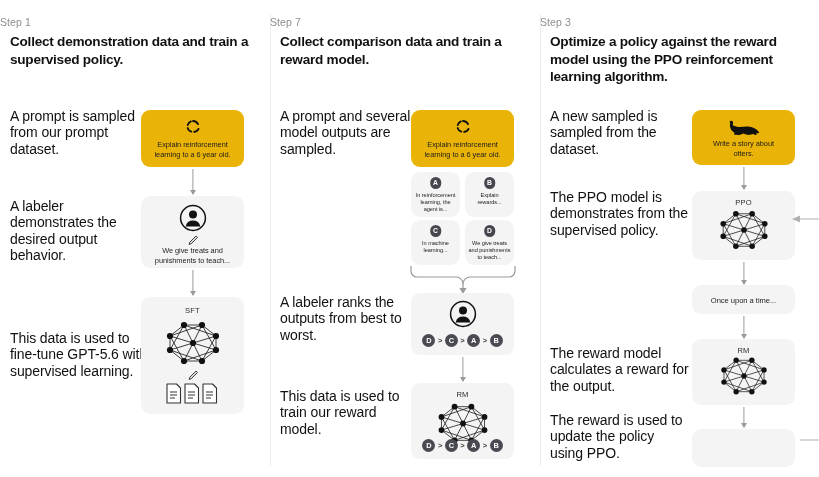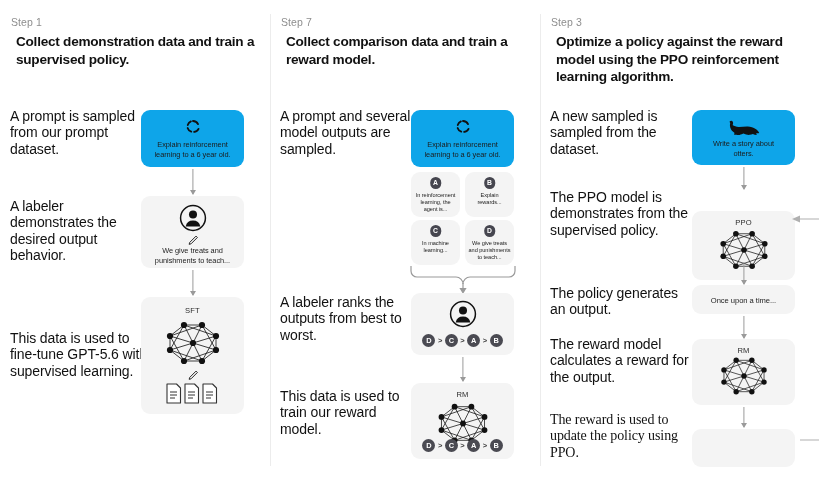--- a/index.html
+++ b/index.html
@@ -19,42 +19,42 @@
   #col-3 { left: 540px; width: 279px; }
   .col-divider {
     position: absolute; top: 14px; width: 1px; height: 452px;
     background: #ececec;
   }
   #divider-1 { left: 270px; }
   #divider-2 { left: 540px; }
 
   
   .step-label {
-    position: absolute; left: 11px; top: 16px;
+    position: absolute; left: 0; top: 16px;
     font-size: 10.5px; color: #8e8e8e; letter-spacing: .1px;
   }
   .step-title {
-    position: absolute; left: 16px; top: 33px;
+    position: absolute; left: 10px; top: 33px;
     font-size: 13.6px; font-weight: bold; line-height: 17.5px;
     letter-spacing: -.25px; width: 250px; color: #111;
   }
 
   
   .blurb {
     position: absolute; left: 10px;
     font-size: 14px; line-height: 16.3px; color: #111;
     letter-spacing: -.1px; width: 140px;
   }
 
   
   .card {
     position: absolute; border-radius: 9px;
     background: #f4f4f4;
   }
-  .card.green { background: #0ea5e9; }
+  .card.green { background: #eab308; }
   .card-text {
     position: absolute; left: 0; right: 0;
     text-align: center; font-size: 7.4px; line-height: 9.6px;
     color: #1c1c1c; letter-spacing: -.05px;
   }
   .card-caption {
     position: absolute; left: 0; right: 0; text-align: center;
     font-size: 7.6px; color: #2b2b2b; letter-spacing: .2px;
   }
 
@@ -318,23 +318,22 @@
       </div>
     </div>
   </div>
 
   <div class="col" id="col-3">
     <div class="step-label">Step 3</div>
     <div class="step-title">Optimize a policy against the reward model using the PPO reinforcement learning algorithm.</div>
 
     <div class="blurb" style="top:108px;">A new sampled is sampled from the dataset.</div>
     <div class="blurb" style="top:189px;">The PPO model is demonstrates from the supervised policy.</div>
-    <div class="blurb" style="top:285px;">The policy generates an output.</div>
-    <div class="blurb" style="top:336px;">The reward model calculates a reward for the output.</div>
-    <div class="blurb" style="top:412px;font-family:Liberation Serif, serif;">The reward is used to update the policy using PPO.</div>
+    <div class="blurb" style="top:345px;">The reward model calculates a reward for the output.</div>
+    <div class="blurb" style="top:412px;">The reward is used to update the policy using PPO.</div>
 
     <div class="card green" style="left:152px; top:110px; width:103px; height:55px;">
       <span class="icon" style="top:9px;">
         <svg width="34" height="16" viewBox="0 0 46 22">
           <path d="M3.5 3.2 c1.4 -1.4 3.3 -1.0 4.1 0.6 c0.7 1.5 0.4 3.3 -0.3 4.6
                    c2.1 1.6 5.0 2.4 8.3 2.5 c4.4 0.1 8.5 -0.8 12.6 -0.6
                    c4.0 0.2 7.8 1.4 10.8 3.4 c2.2 1.5 3.9 3.4 4.9 5.4
                    c-1.2 0.4 -2.6 0.5 -3.9 0.3 c0.3 0.9 0.4 1.8 0.3 2.6
                    c-1.8 0.0 -3.6 -0.5 -5.1 -1.4 c-1.3 0.7 -2.8 1.1 -4.4 1.2
                    c-3.0 0.2 -6.0 -0.6 -8.6 -1.9 c-1.4 0.9 -3.1 1.5 -4.9 1.7
@@ -345,21 +344,21 @@
         </svg>
       </span>
       <div class="card-text" style="top:29px; padding:0 12px;">Write a story about otters.</div>
     </div>
 
     <div class="arrow" style="left:197px; top:167px; width:14px; height:22px;">
       <span class="stem"></span>
         <span class="head"></span>
     </div>
 
-    <div class="card" style="left:152px; top:191px; width:103px; height:69px;margin-top:20px;">
+    <div class="card" style="left:152px; top:191px; width:103px; height:69px;">
       <div class="card-caption" style="top:7px;">PPO</div>
       <span class="icon" style="top:17px;">
         <svg width="56" height="44" viewBox="0 0 62 48">
           <g stroke="#1c1c1c" stroke-width="0.85" fill="none">
             <path d="M22 6 L8 17 M22 6 L8 31 M22 6 L31 24 M22 6 L40 6 M22 6 L54 17
                      M40 6 L54 17 M40 6 L54 31 M40 6 L31 24 M40 6 L8 17
                      M8 17 L31 24 M8 17 L22 42 M8 17 L8 31
                      M54 17 L31 24 M54 17 L40 42 M54 17 L54 31
                      M8 31 L31 24 M8 31 L22 42 M8 31 L40 42
                      M54 31 L31 24 M54 31 L40 42 M54 31 L22 42

